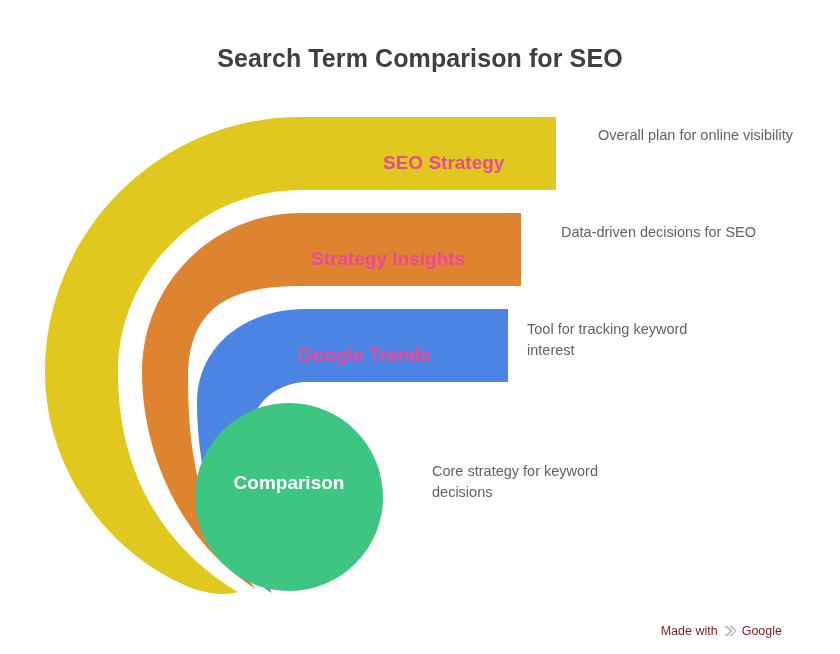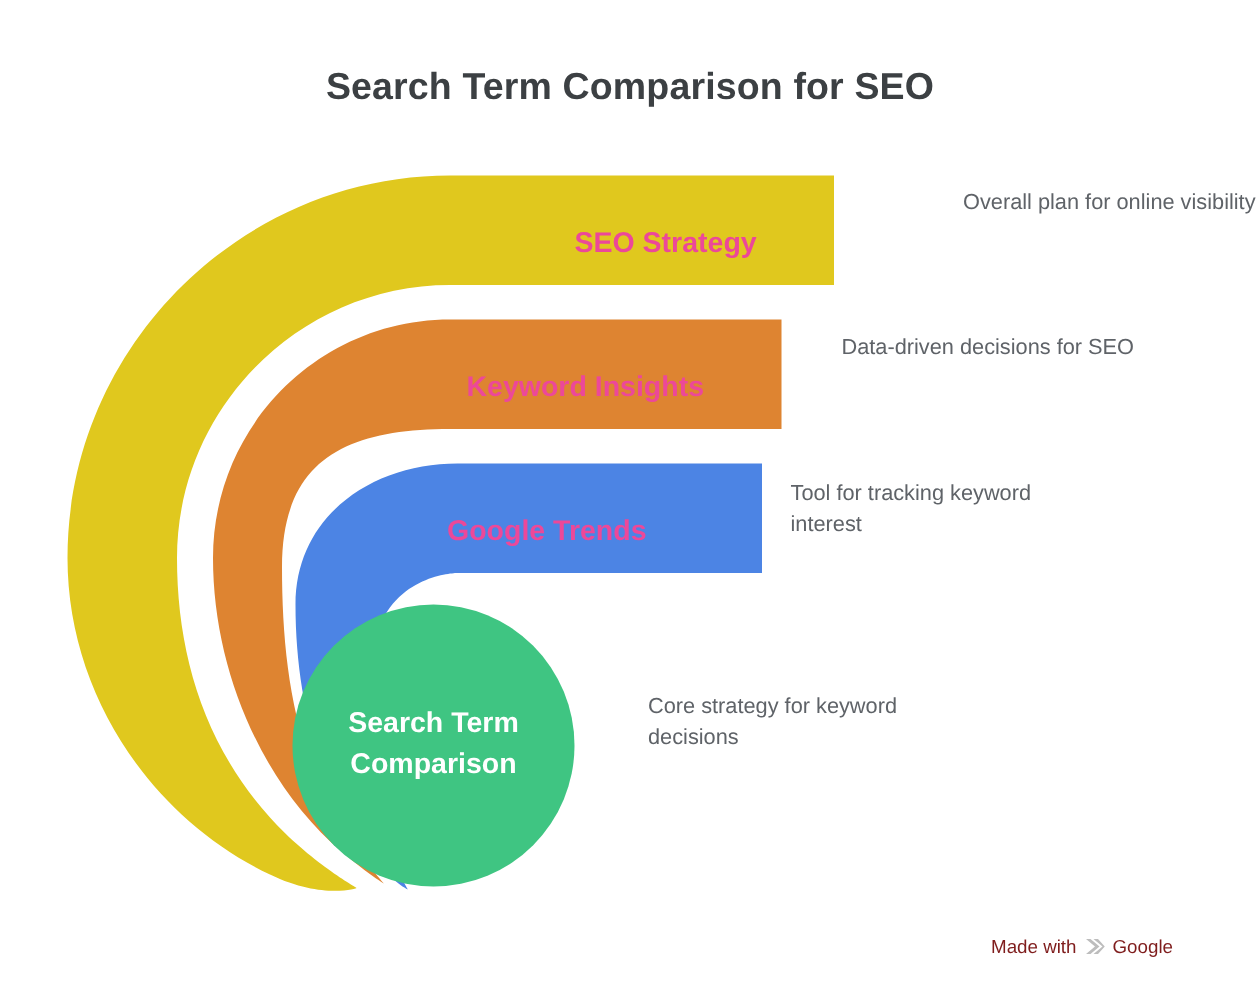--- a/index.html
+++ b/index.html
@@ -60,21 +60,21 @@
     font-weight: bold;
     color: #ffffff;
     line-height: 1.42;
   }
   .annotation {
     position: absolute;
     font-size: 14.5px;
     color: #5f6368;
     line-height: 1.45;
   }
-  .annotation.ann-0 { left: 598px; top: 125px; width: 196px; margin-left: 44px; }
+  .annotation.ann-0 { left: 598px; top: 125px; width: 196px; }
   .annotation.ann-1 { left: 561px; top: 222px; width: 222px; }
   .annotation.ann-2 { left: 527px; top: 319px; width: 196px; }
   .annotation.ann-3 { left: 432px; top: 461px; width: 196px; }
   .watermark {
     position: absolute;
     right: 20px;
     bottom: 16px;
     display: flex;
     align-items: center;
     gap: 5px;
@@ -122,25 +122,24 @@
              C 272,593 254,562 247,532
              C 238,491 242,448 252,420
              C 266,382 305,382 305,382
              L 508,382
              C 508,382 508,351 508,309 Z" fill="#4C84E4"></path>
 
     <circle cx="289" cy="497" r="94" fill="#3FC582"></circle>
   </svg>
 
   <div class="band-label lbl-seo">SEO Strategy</div>
-  <div class="band-label lbl-keyword">Keyword Insights</div>
+  <div class="band-label lbl-keyword">Strategy Insights</div>
   <div class="band-label lbl-trends">Google Trends</div>
 
   <div class="core-label">
-    <div>Search Term</div>
     <div>Comparison</div>
   </div>
 
   <div class="annotation ann-0">Overall plan for online visibility</div>
   <div class="annotation ann-1">Data-driven decisions for SEO</div>
   <div class="annotation ann-2">Tool for tracking keyword interest</div>
   <div class="annotation ann-3">Core strategy for keyword decisions</div>
 
   <div class="watermark">
     <span>Made with</span>

